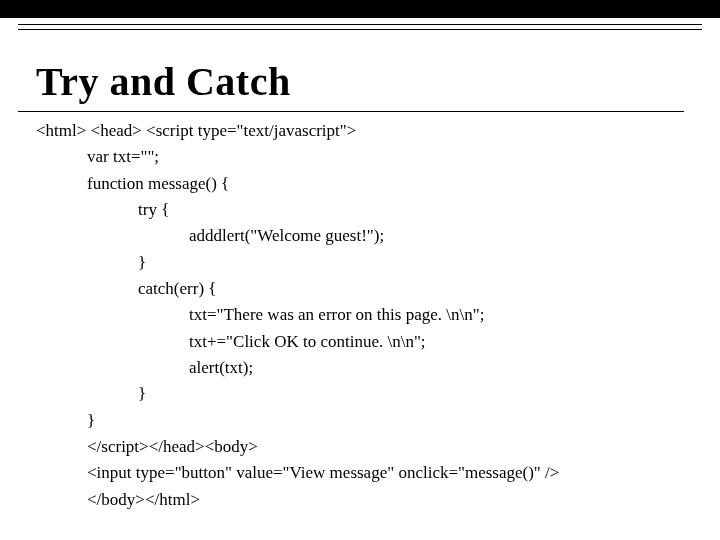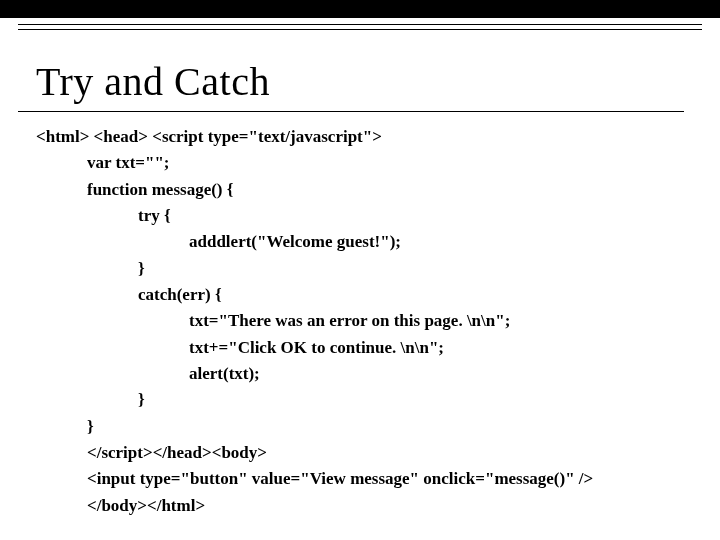--- a/index.html
+++ b/index.html
@@ -23,36 +23,36 @@
   .rule {
     height: 4px;
     margin-top: 6px;
     border-top: 1px solid #000;
     border-bottom: 1px solid #000;
     width: calc(100% - 36px);
     margin-left: 18px;
   }
   .title {
     font-size: 40px;
-    font-weight: normal;
+    font-weight: bold;
     margin: 28px 0 6px 36px;
     letter-spacing: 0.5px;
   }
   .underline {
     border-bottom: 1px solid #000;
     width: calc(100% - 54px);
     margin-left: 18px;
     margin-top: 4px;
   }
   .code {
     font-family: "Times New Roman", Times, serif;
-    font-weight: bold;
+    font-weight: normal;
     font-size: 17px;
     line-height: 1.55;
-    margin: 12px 0 0 36px;
+    margin: 6px 0 0 36px;
     white-space: pre;
     color: #000;
   }
 </style>
 </head>
 <body>
 
 <div class="slide">
   <div class="top-bar"></div>
   <div class="rule"></div>

